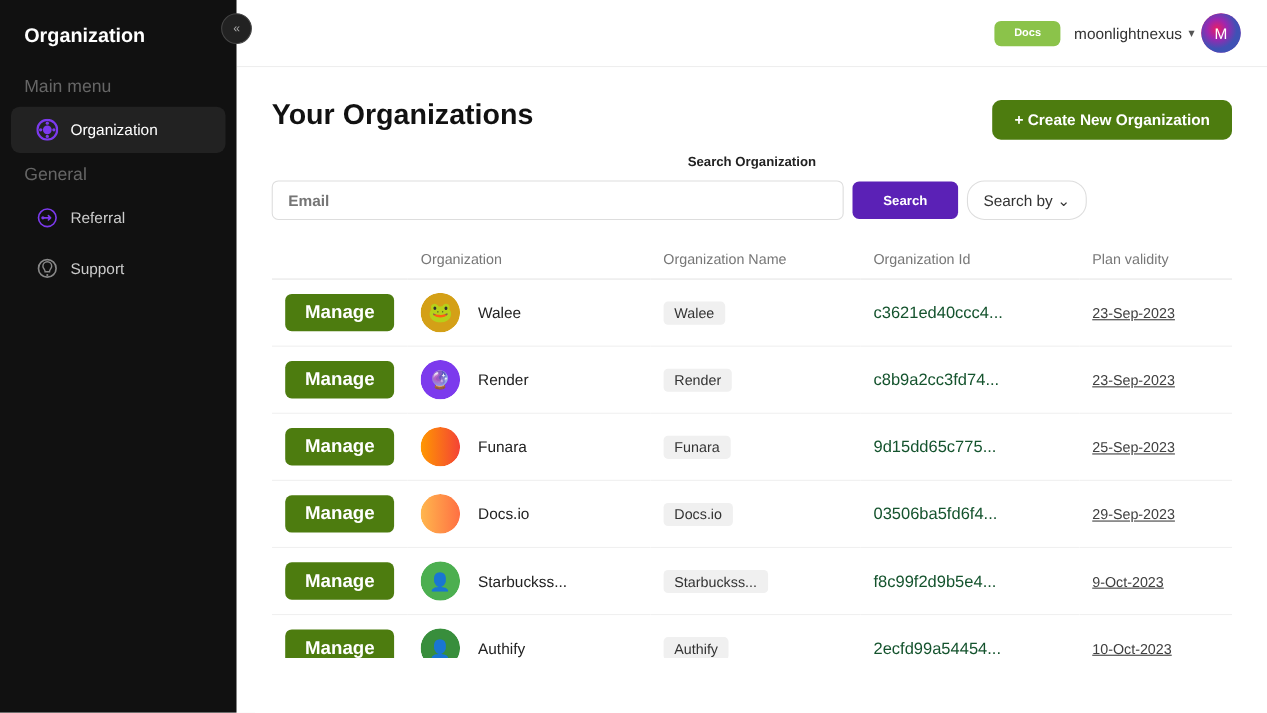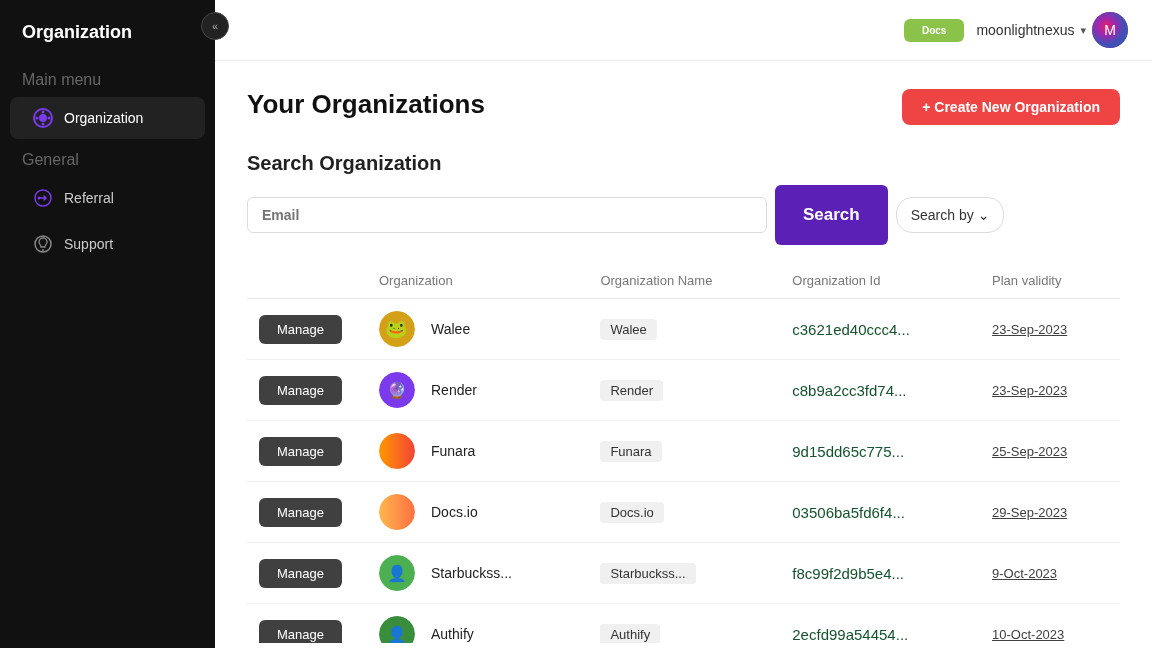--- a/index.html
+++ b/index.html
@@ -133,50 +133,51 @@
       color: #111;
       margin-bottom: 8px;
     }
     .page-desc {
       font-size: 14px;
       color: #555;
       max-width: 600px;
       line-height: 1.5;
     }
     .create-btn {
-      background: #ef4444;
+      background: #4d7c0f;
       color: #fff;
       border: none;
       padding: 10px 20px;
       border-radius: 8px;
       font-size: 14px;
       font-weight: 600;
       cursor: pointer;
       display: flex;
       align-items: center;
       gap: 6px;
       white-space: nowrap;
     }
 
     .page-header-row {
       display: flex;
-      align-items: flex-start;
+      align-items: center;
       justify-content: space-between;
-      margin-bottom: 24px;
+      margin-bottom: 12px;
     }
 
     
     .search-section {
       margin-bottom: 18px;
     }
     .search-label {
-      font-size: 20px;
+      font-size: 12px;
       font-weight: 600;
       color: #222;
       margin-bottom: 10px;
+      text-align: center;
     }
     .search-row {
       display: flex;
       align-items: center;
       gap: 8px;
     }
     .search-input {
       flex: 1;
       max-width: 520px;
       padding: 9px 14px;
@@ -184,23 +185,23 @@
       border-radius: 6px;
       font-size: 14px;
       color: #888;
       outline: none;
       font-weight: bold;
     }
     .search-btn {
       background: #5b21b6;
       color: #fff;
       border: none;
-      padding: 20px 28px;
+      padding: 10px 28px;
       border-radius: 6px;
-      font-size: 17px;
+      font-size: 12px;
       font-weight: 600;
       cursor: pointer;
     }
     .search-by-btn {
       display: flex;
       align-items: center;
       gap: 4px;
       border: 1px solid #ddd;
       background: #fff;
       padding: 9px 14px;
@@ -229,27 +230,27 @@
     .org-table tbody tr {
       border-bottom: 1px solid #f0f0f0;
     }
     .org-table td {
       padding: 12px 12px;
       font-size: 14px;
       color: #333;
       vertical-align: middle;
     }
     .manage-btn {
-      background: #404040;
+      background: #4d7c0f;
       color: #fff;
       border: none;
       padding: 7px 18px;
       border-radius: 6px;
-      font-size: 13px;
-      font-weight: 400;
+      font-size: 17px;
+      font-weight: 700;
       cursor: pointer;
       white-space: nowrap;
     }
     .org-avatar {
       width: 36px;
       height: 36px;
       border-radius: 50%;
       display: flex;
       align-items: center;
       justify-content: center;

